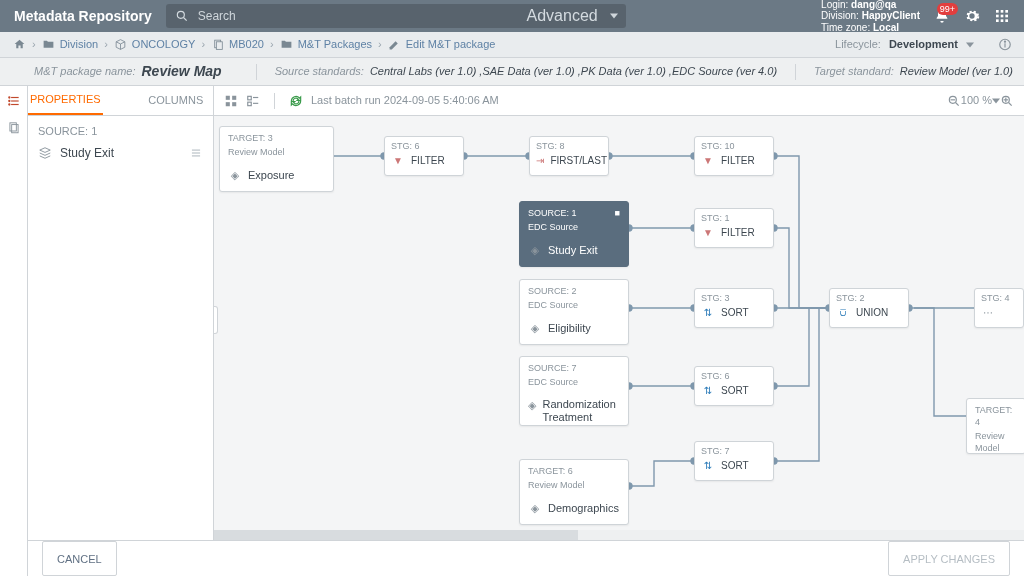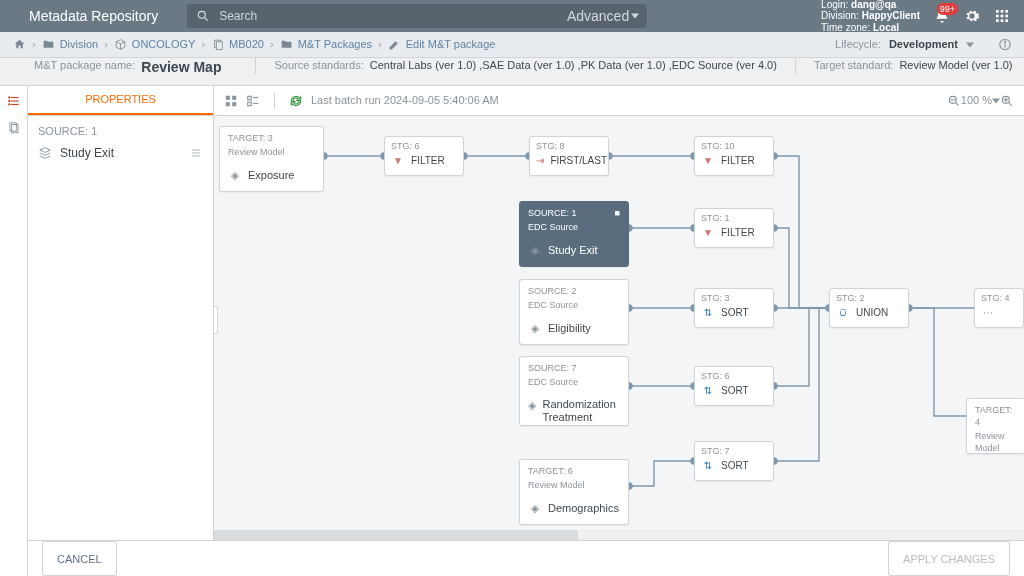--- a/index.html
+++ b/index.html
@@ -4,39 +4,39 @@
 <style>
   :root{
     --hdr:#6b7985; --hdr2:#58636d; --accent:#ff6a00; --line:#d0d4d8;
     --panel:#f4f5f6; --text:#3d4750; --muted:#8a949c; --link:#5f82a5;
     --node-border:#cfd4d8; --white:#fff;
   }
   *{box-sizing:border-box;}
   body{margin:0;font:12px/1.35 "Segoe UI",Arial,sans-serif;color:var(--text);width:1024px;height:576px;overflow:hidden;background:#eef0f1;}
   
   .hdr{height:32px;background:var(--hdr);display:flex;align-items:center;color:#fff;}
-  .brand{font-weight:400;font-size:14px;padding:0 29px;}
+  .brand{font-weight:700;font-size:14px;padding:0 14px;}
   .search{flex:0 0 460px;background:var(--hdr2);border-radius:3px;height:24px;display:flex;align-items:center;padding:11px 8px;gap:6px;color:#d4dbe0;justify-content:flex-end;}
   .search input{background:transparent;border:0;outline:0;color:#fff;flex:1;font-size:12px;}
   .search input::placeholder{color:#cfd6db;}
-  .adv{margin-left:auto;font-size:14px;display:flex;align-items:center;gap:2px;}
+  .adv{margin-left:auto;font-size:16px;display:flex;align-items:center;gap:12px;}
   .hdr-right{margin-left:auto;display:flex;align-items:center;gap:14px;padding-right:14px;}
   .user{font-size:10px;line-height:1.15;}
   .user b{font-weight:600;}
   .icn{width:16px;height:16px;display:inline-flex;align-items:center;justify-content:center;}
   .bell{position:relative;}
   .badge{position:absolute;top:-5px;right:-8px;background:#e23e3e;color:#fff;font-size:9px;border-radius:8px;padding:0 3px;}
   
   .crumbrow{height:26px;background:#e9ecee;border-bottom:1px solid var(--line);display:flex;align-items:center;font-size:11px;color:var(--link);}
   .crumbs{display:flex;align-items:center;gap:4px;padding-left:12px;}
   .chev{color:#9aa5ae;padding:0 2px;}
   .lifecycle{margin-left:auto;display:flex;align-items:center;gap:8px;padding-right:12px;color:var(--muted);}
   .lifecycle .val{font-weight:600;color:var(--text);}
   
-  .sub{height:28px;border-bottom:1px solid var(--line);display:flex;align-items:flex-start;font-size:11px;color:var(--muted);gap:6px;}
+  .sub{height:28px;border-bottom:1px solid var(--line);display:flex;align-items:center;font-size:11px;color:var(--muted);gap:6px;font-style:italic;}
   .sub .l{padding-left:34px;}
   .sub .name{color:var(--text);font-weight:700;font-size:14px;margin-right:16px;}
   .sub .sep{width:1px;height:16px;background:var(--line);margin:0 12px;}
   .sub .v{color:var(--text);}
   
   .root{position:absolute;left:0;right:0;top:86px;bottom:0;display:flex;}
   .rail{width:28px;border-right:1px solid var(--line);background:#fff;display:flex;flex-direction:column;align-items:center;padding-top:8px;gap:12px;}
   .rail .a{color:#c1482c;}
   .sidebar{width:186px;background:#fff;border-right:1px solid var(--line);display:flex;flex-direction:column;}
   .tabs{display:flex;height:30px;border-bottom:1px solid var(--line);gap:36px;}
@@ -208,20 +208,21 @@
         <svg viewBox="0 0 24 24" width="15" height="15" fill="none" stroke="#8a949c" stroke-width="1.6">
           <rect x="5" y="4" width="11" height="14"></rect>
           <rect x="8" y="7" width="11" height="14"></rect>
         </svg>
       </span>
   </div>
 
   <div class="sidebar">
     <div class="tabs">
       <div class="tab active">PROPERTIES</div>
+      <div class="tab">COLUMNS</div>
     </div>
     <div class="sidebody">
       <div>SOURCE: 1</div>
       <div class="sideitem">
         <span class="ic">
             <svg viewBox="0 0 24 24" width="14" height="14" fill="none" stroke="#8a949c" stroke-width="1.6">
               <path d="M12 3l9 4-9 4-9-4z"></path>
               <path d="M3 12l9 4 9-4"></path>
               <path d="M3 17l9 4 9-4"></path>
             </svg>
@@ -332,21 +333,21 @@
           <line x1="695" y1="192" x2="760" y2="192"></line>
             <circle cx="695" cy="192" r="3" fill="#7f98ad"></circle>
           <path d="M700 192 H720 V300 H760"></path>
         </g>
       </svg>
 
       <div style="position:absolute;left:-10px;top:190px;width:14px;height:28px;background:#fff;border:1px solid var(--line);border-left:0;display:flex;align-items:center;justify-content:center;border-radius:0 3px 3px 0">
         
       </div>
 
-      <div class="node" style="left:5px;top:10px;width:105px">
+      <div class="node" style="left:5px;top:10px;width:115px">
         <div class="top">TARGET: 3</div>
           <div class="mid">Review Model</div>
         <div class="body">
             <span class="ic">◈</span>
             <span>Exposure</span>
           </div>
       </div>
       <div class="node op" style="left:170px;top:20px">
         <div class="top">STG: 6</div>
         <div class="body">

